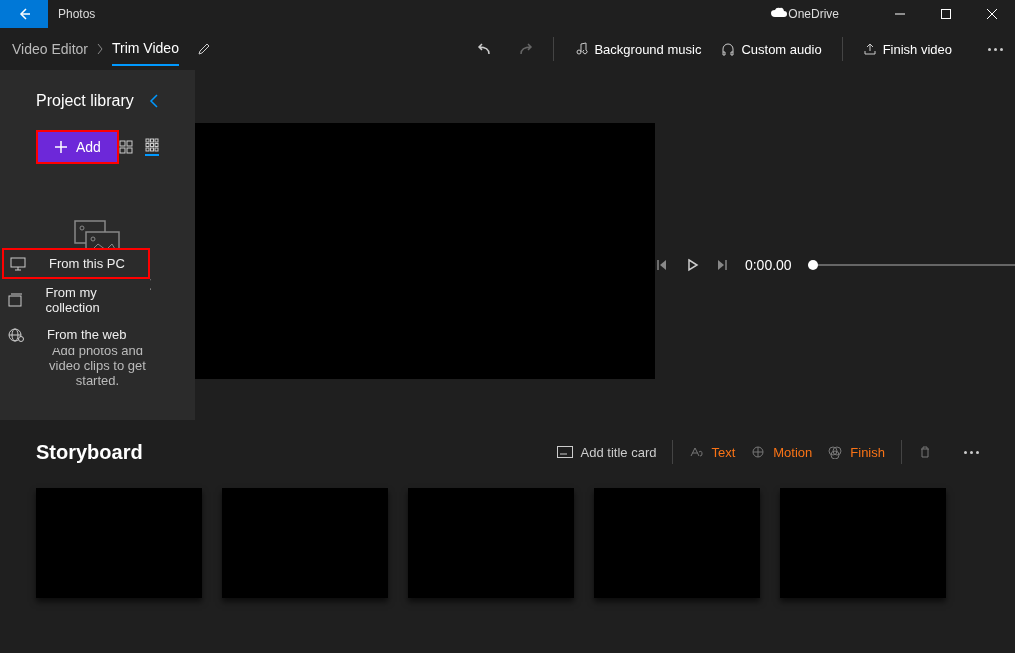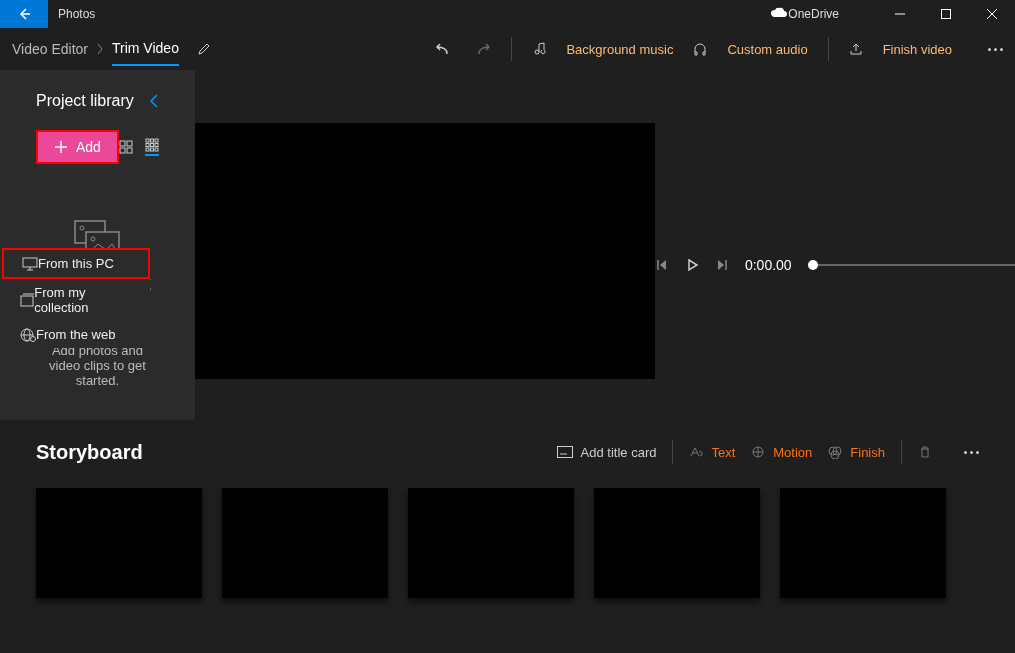--- a/index.html
+++ b/index.html
@@ -87,23 +87,23 @@
   flex: 1;
 }
 .cmd-group {
   display: flex;
   align-items: center;
   gap: 20px;
 }
 .cmd-item {
   display: flex;
   align-items: center;
-  gap: 20px;
+  gap: 6px;
   font-size: 13px;
-  color: #fdba74;
+  color: #ffffff;
 }
 .cmd-sep {
   width: 1px;
   height: 24px;
   background: #444;
 }
 .more-dots {
   display: flex;
   gap: 3px;
   margin-left: 16px;
@@ -141,21 +141,21 @@
 }
 .add-row {
   display: flex;
   align-items: center;
   justify-content: space-between;
 }
 .add-btn {
   display: flex;
   align-items: center;
   gap: 8px;
-  background: #ec4899;
+  background: #6d28d9;
   color: #fff;
   font-size: 14px;
   padding: 7px 16px;
   border: 2px solid #ff0000;
 }
 .view-toggles {
   display: flex;
   gap: 12px;
   align-items: center;
 }
@@ -183,23 +183,23 @@
   position: absolute;
   top: 178px;
   left: 2px;
   width: 148px;
   background: #2b2b2b;
   z-index: 10;
 }
 .ctx-item {
   display: flex;
   align-items: center;
-  gap: 0;
+  gap: 23px;
   font-size: 13px;
-  padding: 6px 18px;
+  padding: 6px 6px;
   color: #eee;
 }
 .ctx-item.hl {
   border: 2px solid #ff0000;
 }
 
 
 .preview {
   flex: 1;
   display: flex;

